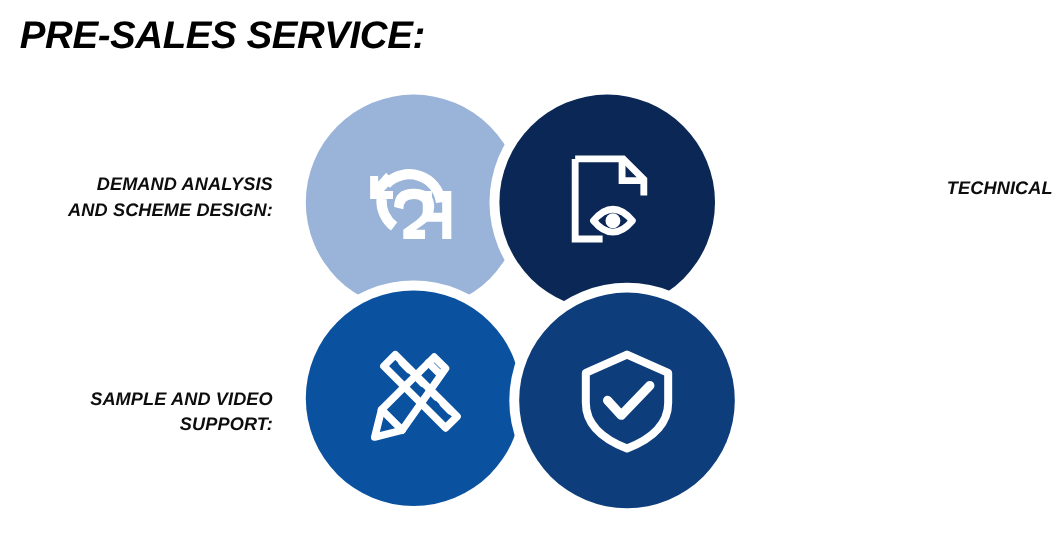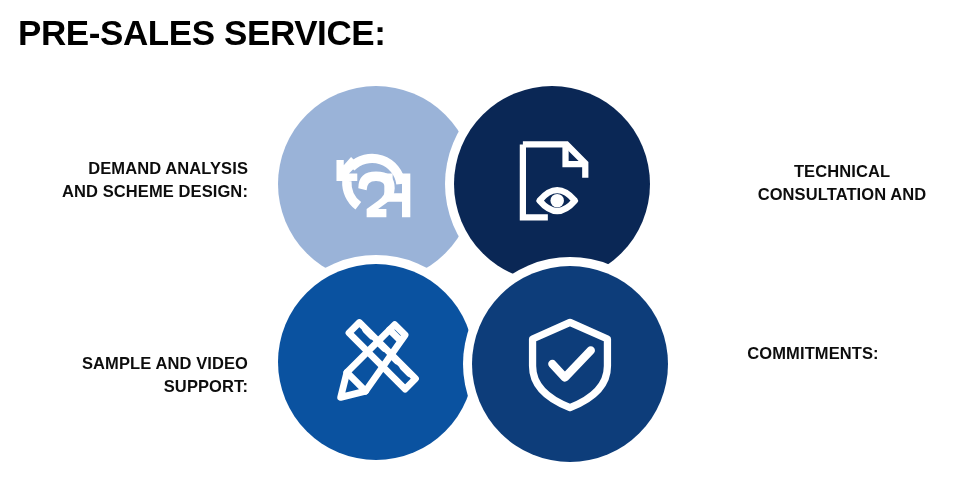--- a/index.html
+++ b/index.html
@@ -10,20 +10,21 @@
   }
   body {
     font-family: "Liberation Sans", sans-serif;
   }
   #canvas {
     position: relative;
     width: 960px;
     height: 498px;
     background: #ffffff;
     overflow: hidden;
+    font-style: italic;
   }
 
   
   #page-title {
     position: absolute;
     left: 18px;
     top: 12px;
     font-size: 35px;
     font-weight: 700;
     letter-spacing: -0.4px;
@@ -71,21 +72,21 @@
   .label {
     position: absolute;
     font-size: 16.5px;
     font-weight: 700;
     color: #0d0d0d;
     line-height: 1.42;
     letter-spacing: 0.1px;
     text-transform: uppercase;
   }
   .label.left  { text-align: right; }
-  .label.right { text-align: center; }
+  .label.right { text-align: right; }
 
   #label-demand  { right: 712px; top: 157px; width: 260px; }
   #label-sample  { right: 712px; top: 352px; width: 260px; }
   #label-tech    { left: 727px;  top: 160px; width: 230px; }
   #label-quote   { left: 667px;  top: 342px; width: 292px; }
 </style>
 </head>
 <body>
 
 <div id="canvas">
@@ -156,25 +157,23 @@
 
   </div>
 
   <div class="label left" id="label-demand">
     <div>DEMAND ANALYSIS</div>
     <div>AND SCHEME DESIGN:</div>
   </div>
 
   <div class="label right" id="label-tech">
     <div>TECHNICAL</div>
-    <div>CONSULTATION AND</div>
   </div>
 
   <div class="label left" id="label-sample">
     <div>SAMPLE AND VIDEO</div>
     <div>SUPPORT:</div>
   </div>
 
   <div class="label right" id="label-quote">
-    <div>COMMITMENTS:</div>
   </div>
 
 </div>
 
 </body></html>

